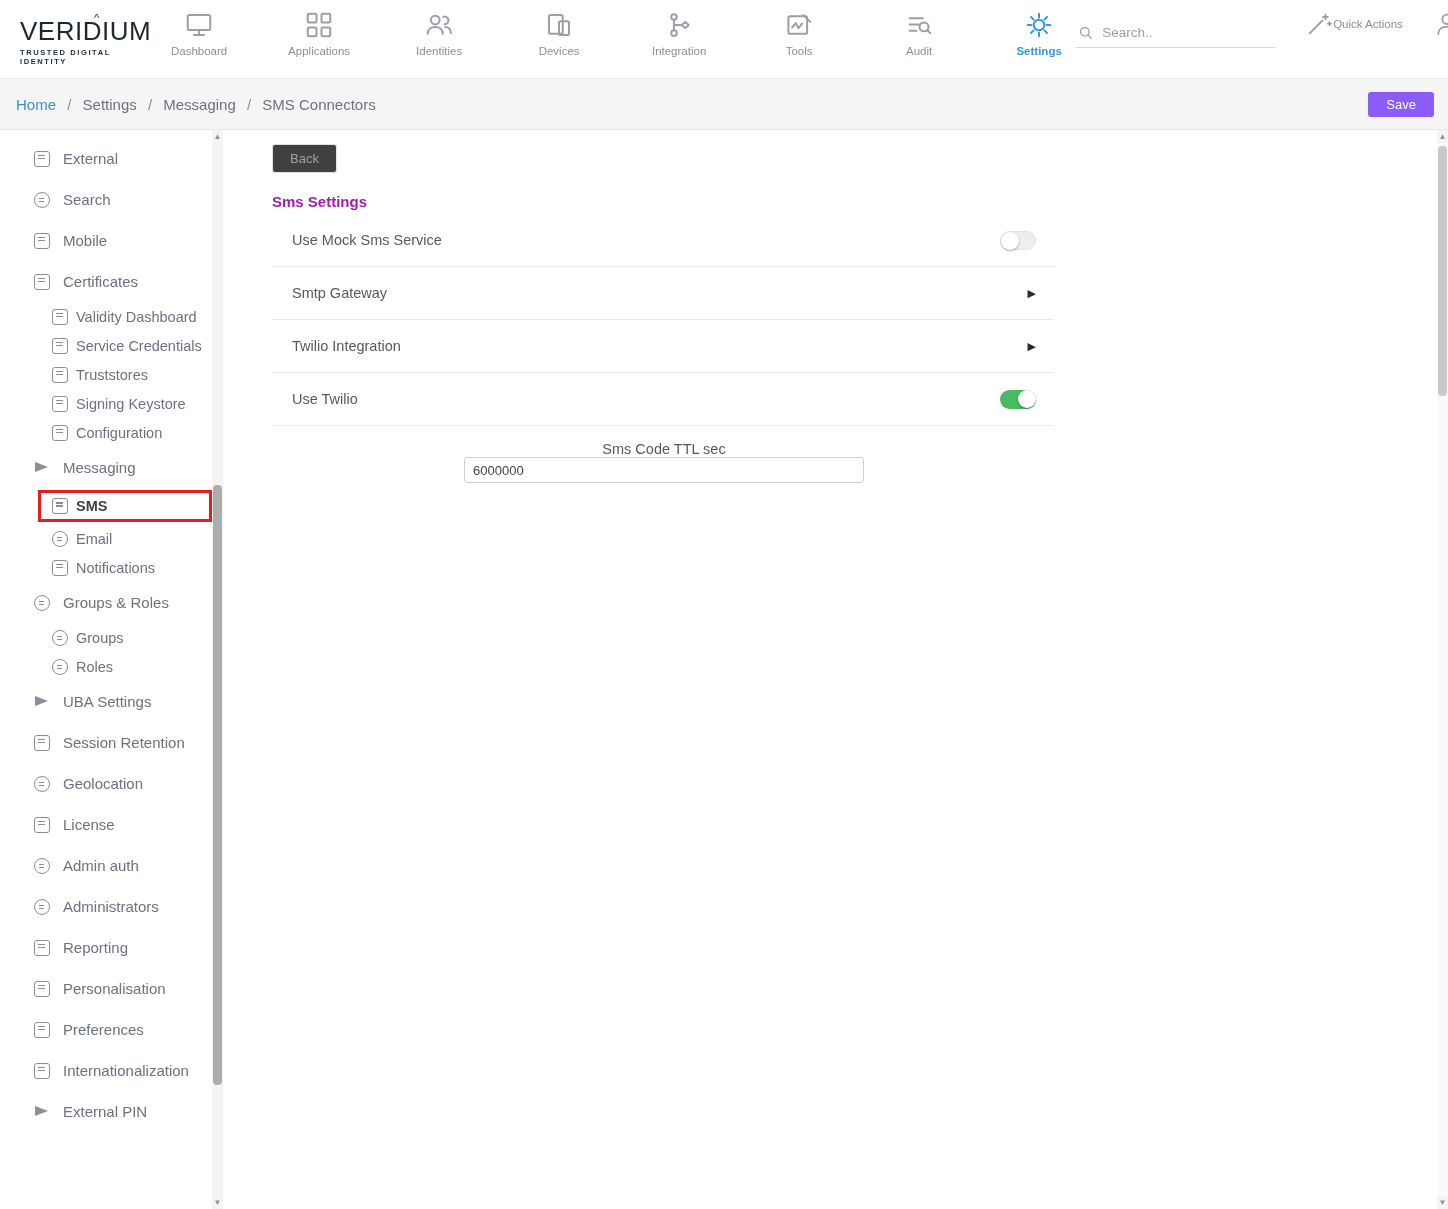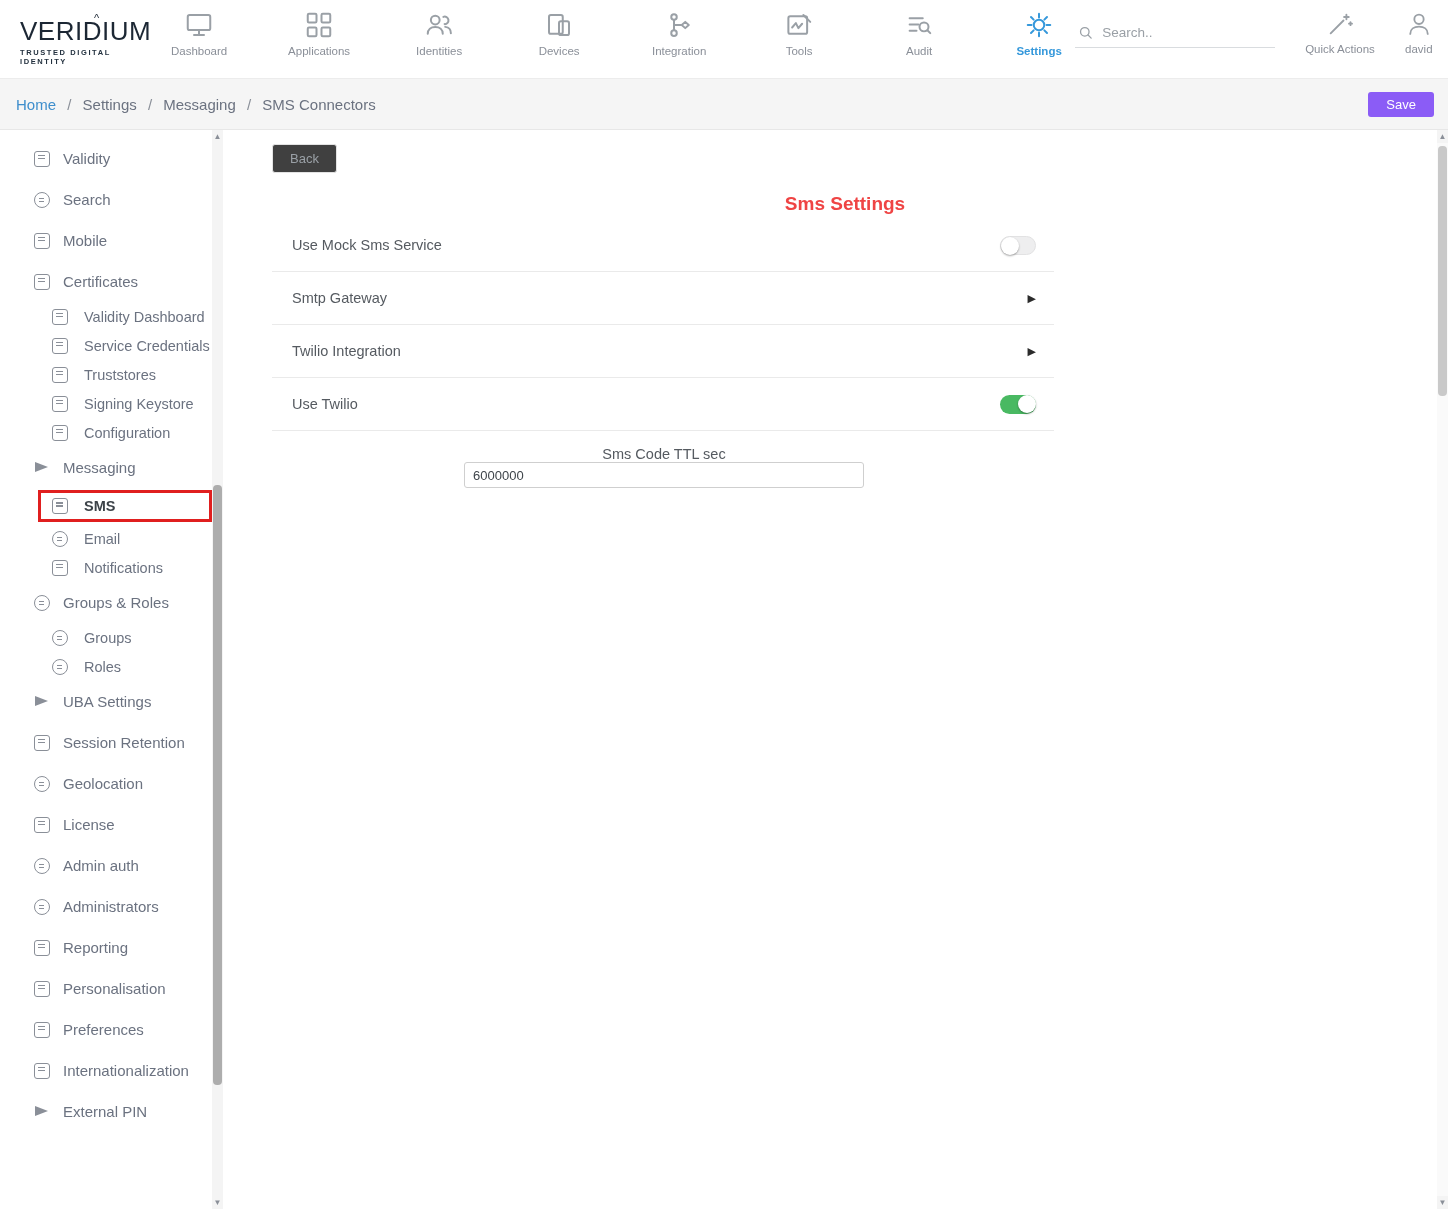--- a/index.html
+++ b/index.html
@@ -16,41 +16,41 @@
   .nav-item { width:72px; display:flex; flex-direction:column; align-items:center; gap:5px; cursor:pointer; }
   .nav-item svg { width:30px; height:30px; stroke:#9aa0a6; fill:none; stroke-width:1.6; stroke-linecap:round; stroke-linejoin:round; }
   .nav-item .nav-label { font-size:11.5px; color:#8a8f98; white-space:nowrap; }
   .nav-item.active svg { stroke:#3598db; }
   .nav-item.active .nav-label { color:#3598db; font-weight:bold; }
   .header-right { margin-left:auto; display:flex; align-items:flex-start; padding-top:10px; gap:30px; padding-right:18px; }
   .searchbox { display:flex; align-items:center; gap:8px; border-bottom:1px solid #d9dcdf; width:200px; padding:8px 2px 6px 2px; margin-top:6px; }
   .searchbox svg { width:17px; height:17px; stroke:#9aa0a6; fill:none; stroke-width:1.8; stroke-linecap:round; }
   .searchbox input { border:none; outline:none; font-size:13.5px; color:#555; width:150px; background:transparent; }
   .searchbox input::placeholder { color:#9aa0a6; }
-  .mini-item { display:flex; flex-direction:column; align-items:center; gap:5px; cursor:pointer; }
+  .mini-item { display:flex; align-items:center; cursor:pointer; }
   .mini-item svg { width:28px; height:28px; stroke:#9aa0a6; fill:none; stroke-width:1.6; stroke-linecap:round; stroke-linejoin:round; }
   .mini-item .nav-label { font-size:11.5px; color:#8a8f98; white-space:nowrap; }
 
   
   .crumbbar { height:52px; background:#f5f5f5; border-top:1px solid #ececec; border-bottom:1px solid #e7e7e7;
     display:flex; align-items:center; padding:0 14px 0 16px; }
   .crumb { font-size:15px; color:#6b7280; }
   .crumb a { color:#3e8ecc; text-decoration:none; cursor:pointer; }
   .crumb .sep { margin:0 7px; color:#8a8f98; }
   .save-btn { margin-left:auto; background:#8b5cf6; color:#fff; border:none; border-radius:3px;
     font-size:13px; padding:5px 18px; cursor:pointer; }
 
   
   .content { display:flex; height:1079px; position:relative; }
 
   
   .sidebar { width:240px; position:relative; padding-top:8px; overflow:hidden; flex-shrink:0; margin-left:14px; }
   .side-item { display:flex; align-items:center; gap:13px; padding:12px 0 12px 20px; color:#6b7280;
     font-size:15px; cursor:pointer; white-space:nowrap; }
-  .side-sub { display:flex; align-items:center; gap:16px; padding:6.5px 0 6.5px 38px; color:#6b7280;
+  .side-sub { display:flex; align-items:center; gap:8px; padding:6.5px 0 6.5px 38px; color:#6b7280;
     font-size:14.5px; cursor:pointer; white-space:nowrap; }
   .side-sub.selected { border:3px solid #e01f1f; margin:2px 42px 2px 24px; padding:5px 0 5px 11px;
     color:#3c4248; font-weight:bold; }
   .ico { width:16px; height:16px; border:1.5px solid #8a8f98; border-radius:3px; flex-shrink:0; position:relative; }
   .ico.round { border-radius:50%; }
   .ico::after { content:""; position:absolute; left:3px; top:3px; width:7px; height:1.5px; background:#8a8f98; box-shadow:0 3px 0 #8a8f98; }
   .ico.round::after { left:4px; top:5px; width:5px; }
   .ico.plane { border:none; }
   .ico.plane::after { content:""; position:absolute; left:1px; top:2px; width:0; height:0; background:none; box-shadow:none;
     border-left:13px solid #8a8f98; border-top:5px solid transparent; border-bottom:5px solid transparent; }
@@ -63,21 +63,21 @@
   .vscroll .thumb { position:absolute; left:1px; width:9px; background:#adadad; border-radius:4px; cursor:pointer; }
   .side-scroll { left:198px; }
   .side-scroll .thumb { top:355px; height:600px; }
   .page-scroll { right:0; background:#fafafa; }
   .page-scroll .thumb { top:16px; height:250px; background:#c9c9c9; }
 
   
   .main { flex:1; padding:14px 30px 0 18px; }
   .back-btn { background:#404040; border:1px solid #e3e3e3; border-radius:3px; color:#9aa0a6; font-size:13px;
     padding:6px 17px; cursor:pointer; }
-  .main-title { font-size:19px; font-weight:bold; color:#ef4444; margin:20px 0 4px 0;text-align:center; }
+  .main-title { font-size:15px; font-weight:bold; color:#a21caf; margin:20px 0 4px 0; }
   .rows { width:782px; }
   .row { display:flex; align-items:center; justify-content:space-between; padding:15px 18px 15px 20px;
     border-bottom:1px solid #eaeaea; min-height:53px; }
   .row.noline { border-bottom:none;flex-direction:column; }
   .row-label { font-size:14.5px; color:#555a60; }
   .expander-arrow { font-size:11px; color:#2b2b2b; cursor:pointer; }
   .switch { width:36px; height:19px; border-radius:10px; position:relative; cursor:pointer; flex-shrink:0; }
   .switch.off { background:#eeeeef; border:1px solid #e2e2e3; }
   .switch.on  { background:#49b962; }
   .switch .knob { position:absolute; top:0.5px; width:18px; height:18px; border-radius:50%; background:#fff;
@@ -215,21 +215,21 @@
     <span>SMS Connectors</span>
   </span>
   <button class="save-btn">Save</button>
 </div>
 
 <div class="content">
 
   <div class="sidebar">
     <div class="side-item">
         <span class="ico"></span>
-        <span>Validity</span>
+        <span>External</span>
       </div>
     <div class="side-item">
         <span class="ico round"></span>
         <span>Search</span>
       </div>
     <div class="side-item">
         <span class="ico"></span>
         <span>Mobile</span>
       </div>
     <div class="side-item">

